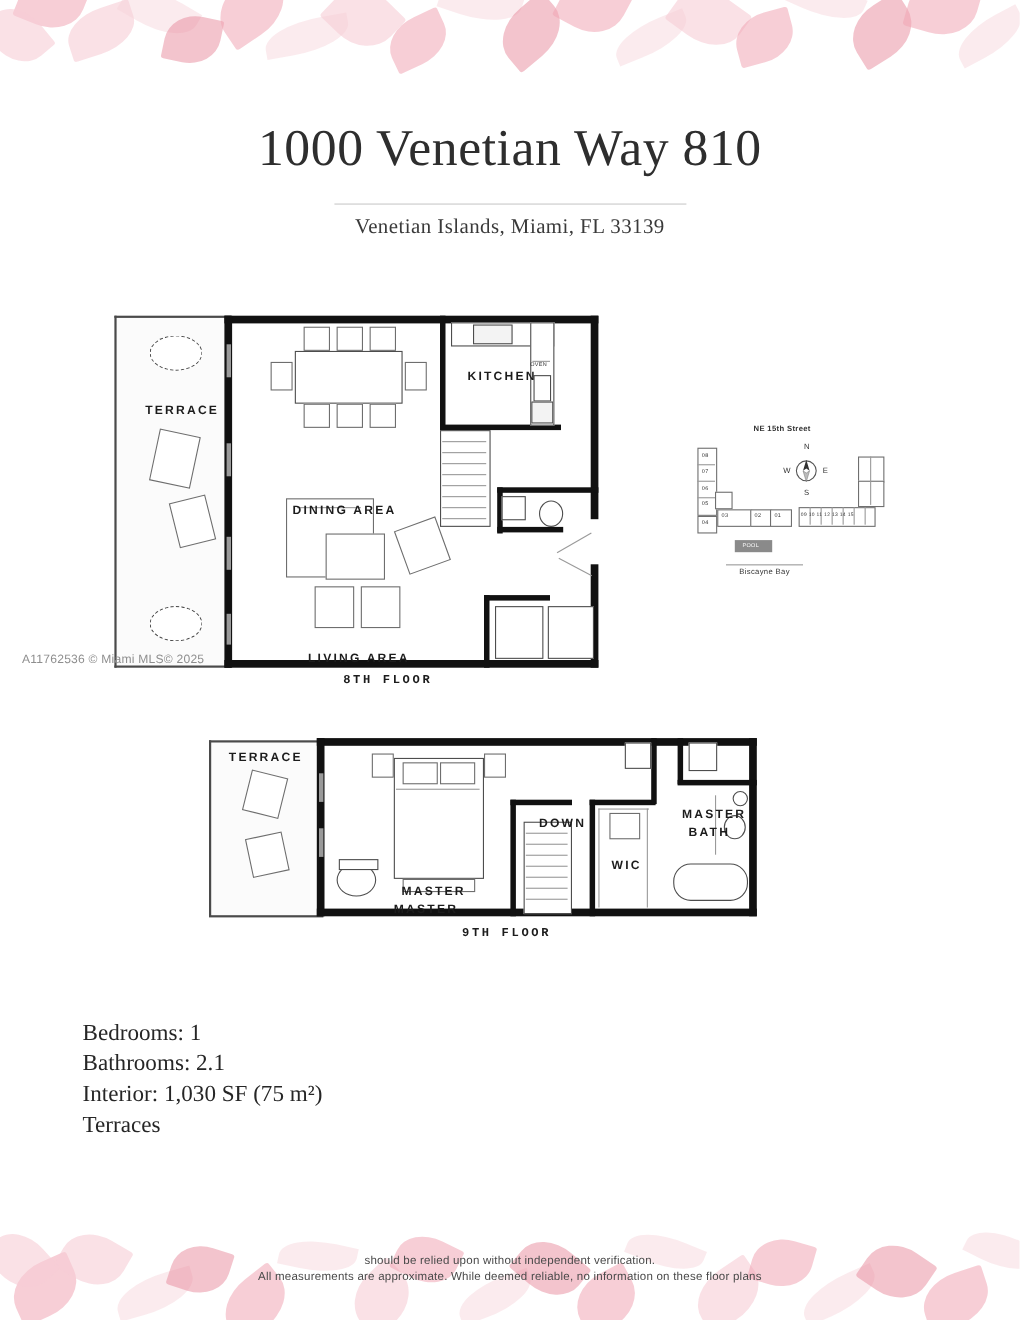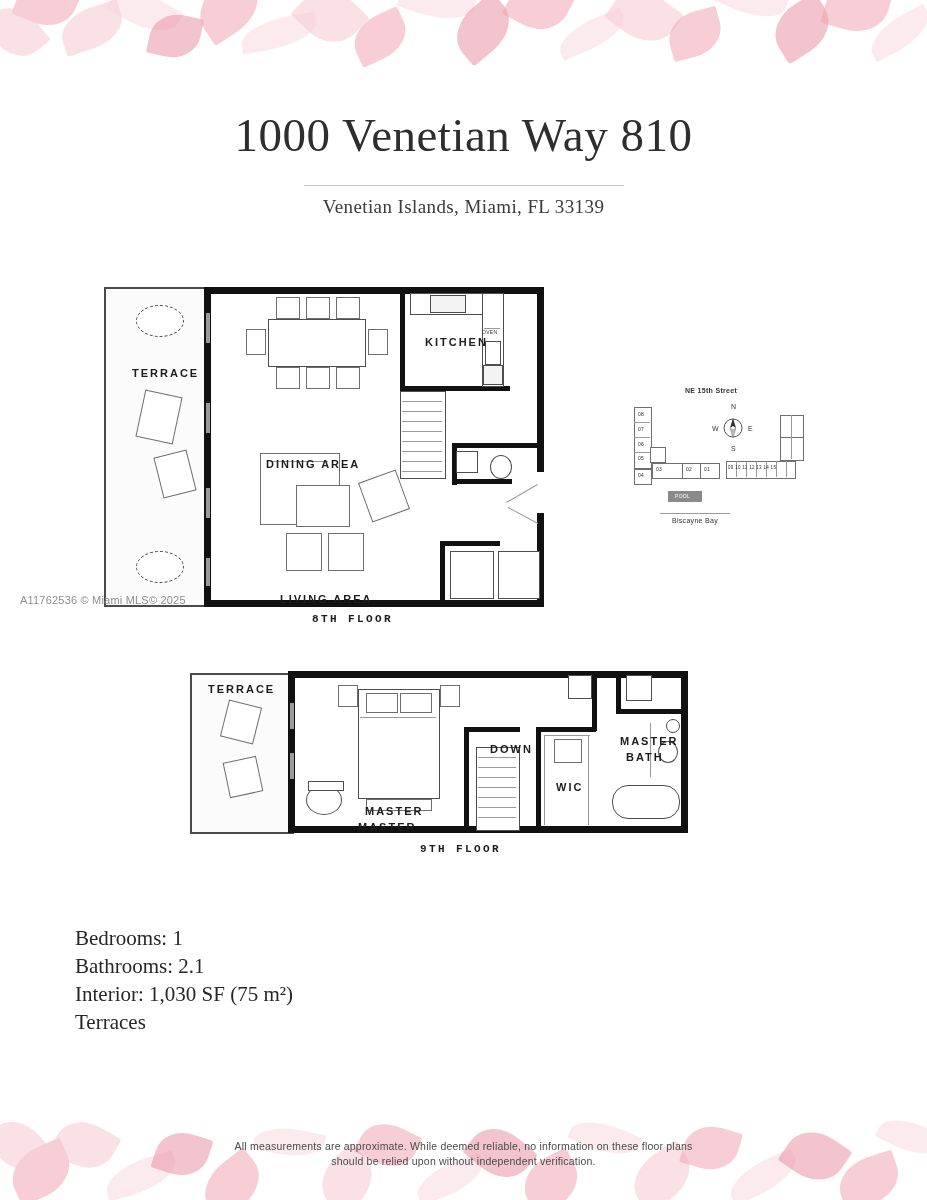--- a/index.html
+++ b/index.html
@@ -371,15 +371,15 @@
   <div class="petal pale" style="left:630px;top:50px;width:64px;height:46px;transform:rotate(-34deg);"></div>
   <div class="petal" style="left:684px;top:22px;width:54px;height:44px;transform:rotate(16deg);"></div>
   <div class="leaf" style="left:726px;top:58px;width:74px;height:30px;transform:rotate(-24deg);"></div>
   <div class="petal deep" style="left:786px;top:28px;width:58px;height:48px;transform:rotate(34deg);"></div>
   <div class="petal" style="left:838px;top:54px;width:62px;height:46px;transform:rotate(-18deg);"></div>
   <div class="leaf" style="left:878px;top:18px;width:66px;height:30px;transform:rotate(26deg);"></div>
   <div class="petal pale" style="left:-10px;top:20px;width:58px;height:44px;transform:rotate(48deg);"></div>
 </div>
 
 <div class="disclaimer">
+  <div>should be relied upon without independent verification.</div>
   <div>All measurements are approximate. While deemed reliable, no information on these floor plans</div>
-  <div>should be relied upon without independent verification.</div>
 </div>
 
 </body></html>

